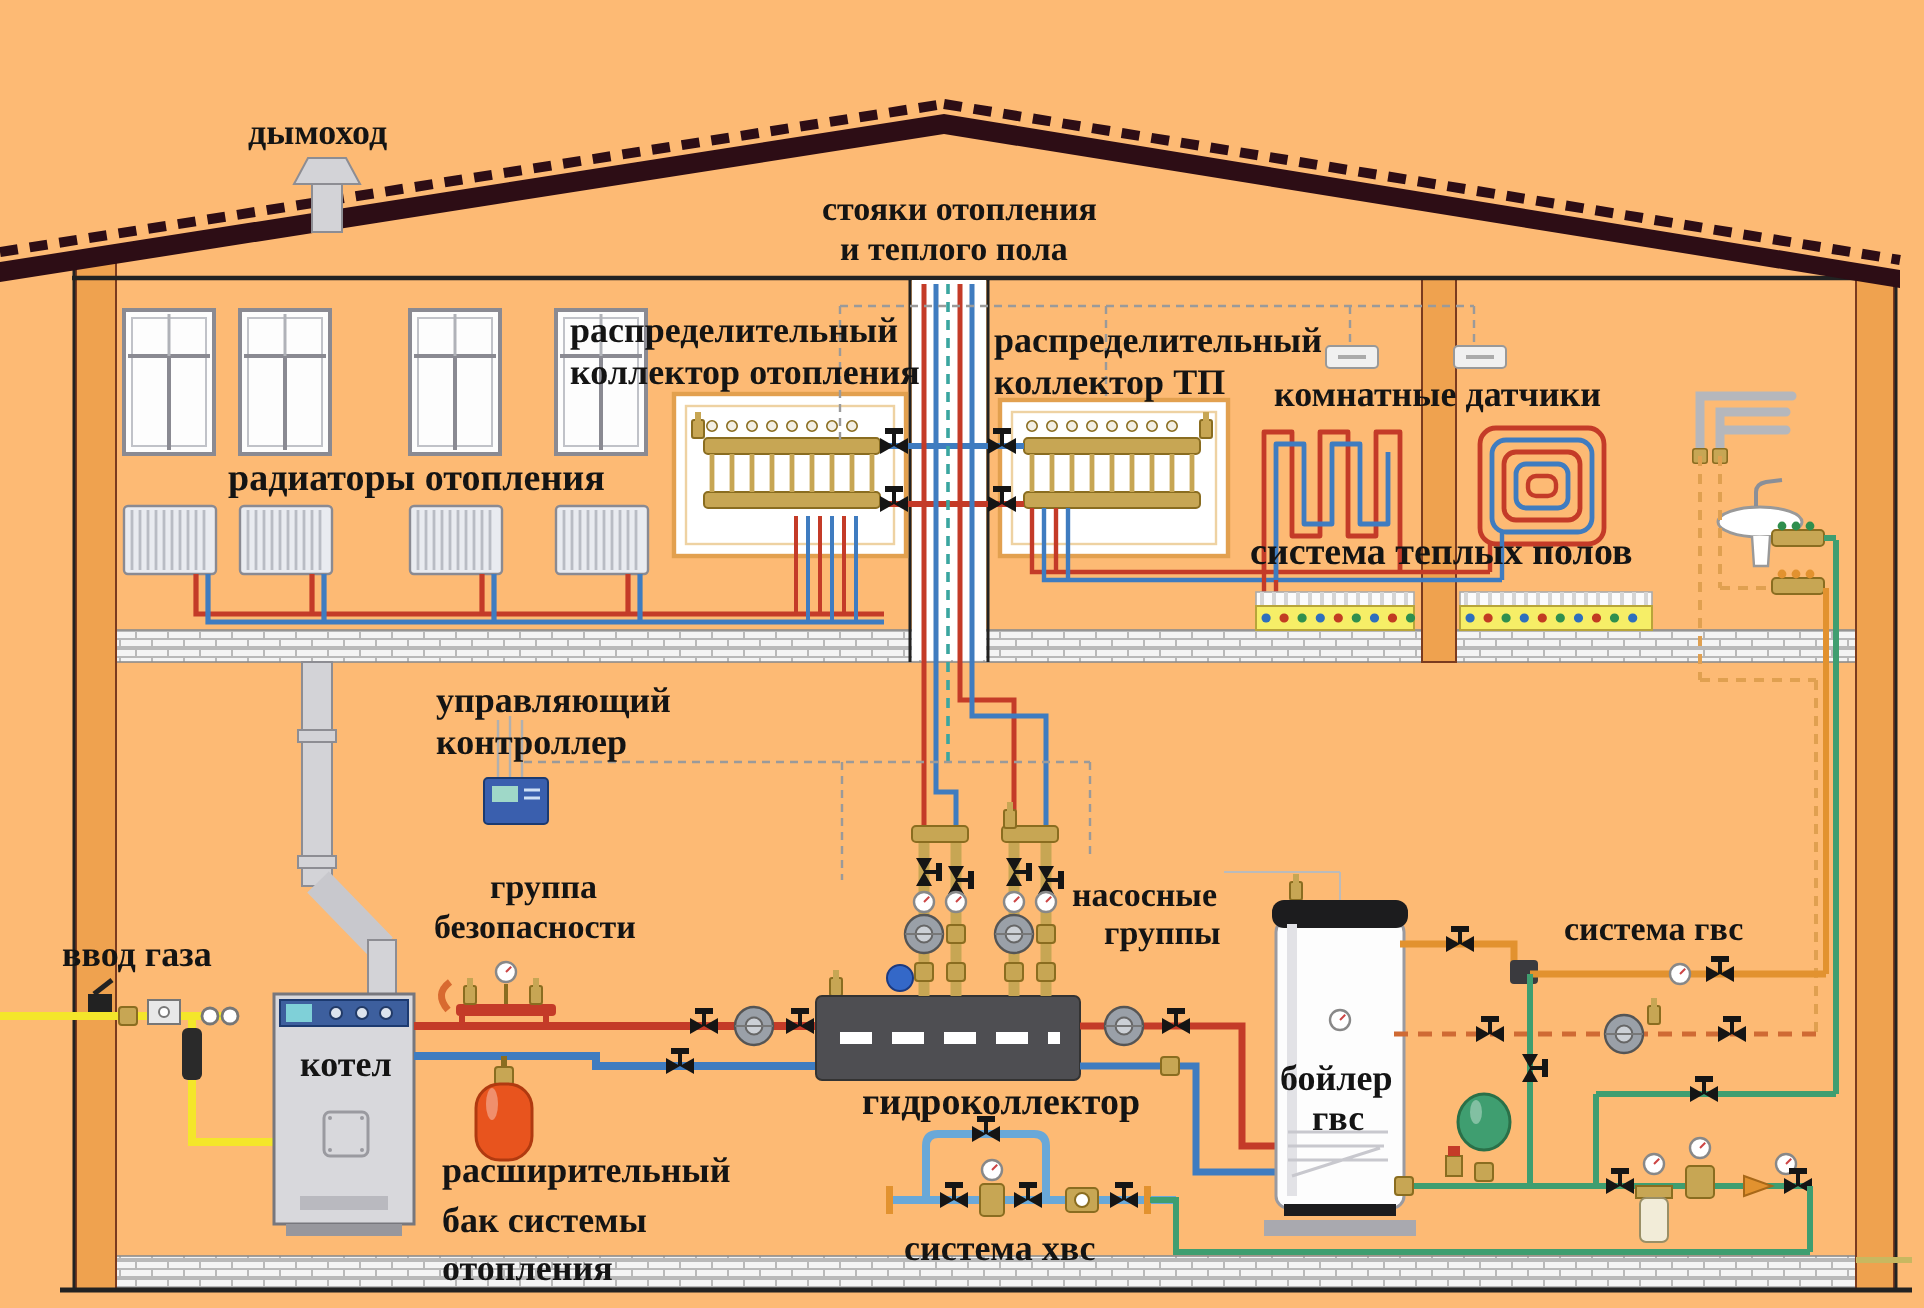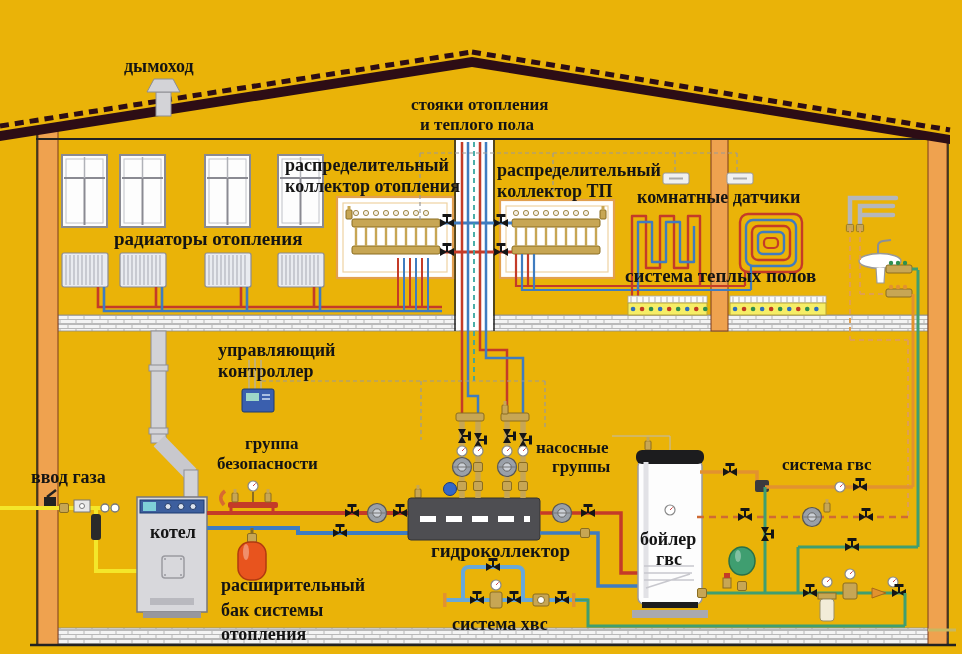--- a/index.html
+++ b/index.html
@@ -1,16 +1,16 @@
 <!DOCTYPE html>
 <html style="--heat-supply: #c43b28; --heat-return: #3f7cc0; --cold-water: #69a8d8; --water-green: #3f9e70; --dhw: #e2922f; --dhw-dash: #e0a050; --gas: #f4e62a; --wall: #efa24f; --roof: #2d0d15; --brass: #c7a654;"><head>
 <meta charset="utf-8">
 <style>
   html,body{margin:0;padding:0;background:#fff;}
-  .stage{position:relative;width:962px;height:654px;background:#eab308;overflow:hidden;}
+  .stage{position:relative;width:962px;height:654px;background:#fdba74;overflow:hidden;}
   svg{display:block;}
   .lb{font-family:"Liberation Serif",serif;font-weight:700;fill:#141414;}
   .wall{fill:var(--wall);stroke:#7a3b1f;stroke-width:1;}
   .roofF{fill:var(--roof);}
   .roofD{stroke:var(--roof);}
   .red{stroke:var(--heat-supply);fill:none;}
   .blue{stroke:var(--heat-return);fill:none;}
   .lblue{stroke:var(--cold-water);fill:none;}
   .green{stroke:var(--water-green);fill:none;}
   .orange{stroke:var(--dhw);fill:none;}

